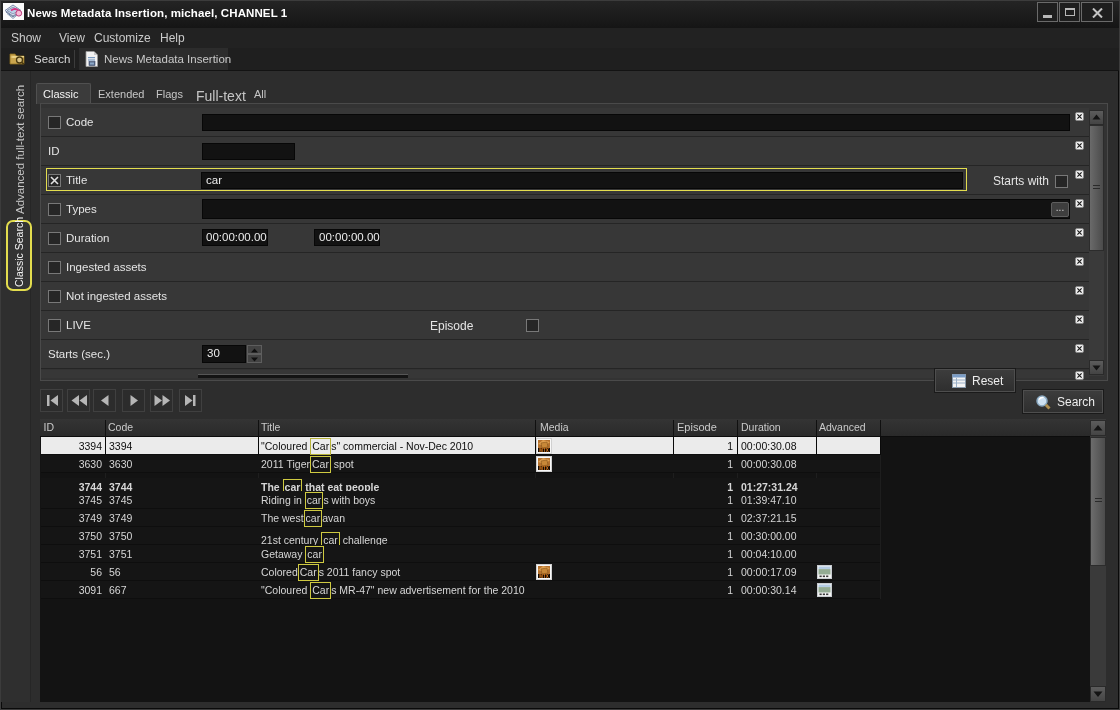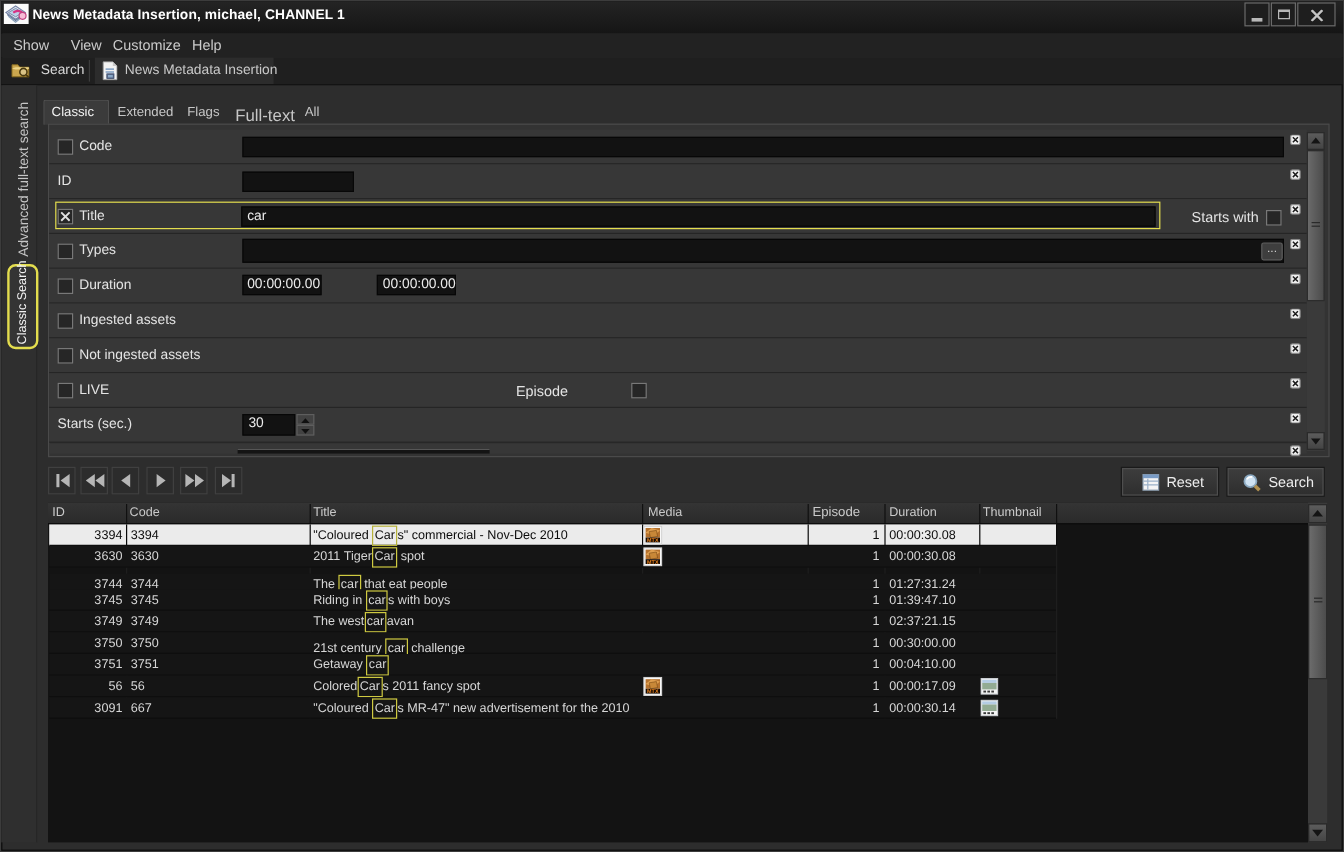--- a/index.html
+++ b/index.html
@@ -210,21 +210,21 @@
       <polygon points="3.5,5 3.5,16 11,10.5" fill="#b6b6b6"></polygon>
       <polygon points="11.5,5 11.5,16 19,10.5" fill="#b6b6b6"></polygon>
     </svg>
   </div>
 <div class="navb" style="left:179px">
     <svg width="21" height="21" style="position:absolute;left:0;top:0">
       <polygon points="5,5 5,16 12.5,10.5" fill="#b6b6b6"></polygon>
       <rect x="13" y="5" width="2.5" height="11" fill="#b6b6b6"></rect>
     </svg>
   </div>
-<div class="a" style="left:934px;top:389px;width:82px;height:25px;background:linear-gradient(#3d3d3d,#2e2e2e);border:1px solid #1a1a1a;outline:1px solid #4e4e4e;outline-offset:-2px">
+<div class="a" style="left:934px;top:368px;width:82px;height:25px;background:linear-gradient(#3d3d3d,#2e2e2e);border:1px solid #1a1a1a;outline:1px solid #4e4e4e;outline-offset:-2px">
     <svg class="a" style="left:16px;top:4px" width="16" height="16">
 <rect x="1.5" y="1.5" width="13" height="13" fill="#f4f4f4" stroke="#8899aa" stroke-width="1"></rect>
 <rect x="1.5" y="1.5" width="13" height="3" fill="#7a9cc6"></rect>
 <line x1="2" y1="7" x2="14" y2="7" stroke="#9ab0c8" stroke-width="1"></line>
 <line x1="2" y1="10" x2="14" y2="10" stroke="#9ab0c8" stroke-width="1"></line>
 <line x1="5.5" y1="5" x2="5.5" y2="14" stroke="#9ab0c8" stroke-width="1"></line>
 </svg>
     <div class="a" style="left:37px;top:5px;font-size:12px;color:#ededed">Reset</div>
   </div>
 <div class="a" style="left:1022px;top:389px;width:82px;height:25px;background:linear-gradient(#3d3d3d,#2e2e2e);border:1px solid #1a1a1a;outline:1px solid #4e4e4e;outline-offset:-2px">
@@ -236,21 +236,21 @@
     <div class="a" style="left:34px;top:5px;font-size:12px;color:#ededed">Search</div>
   </div>
 <div class="a" style="left:40px;top:419px;width:1050px;height:283px;background:#131313"></div>
 <div class="a" style="left:40px;top:419px;width:1050px;height:18px;background:linear-gradient(#343434,#2a2a2a);border-bottom:1px solid #0c0c0c"></div>
 <div class="a" style="left:43.5px;top:421px;font-size:10.5px;color:#cacaca">ID</div>
 <div class="a" style="left:108px;top:421px;font-size:10.5px;color:#cacaca">Code</div>
 <div class="a" style="left:261px;top:421px;font-size:10.5px;color:#cacaca">Title</div>
 <div class="a" style="left:540px;top:421px;font-size:10.5px;color:#cacaca">Media</div>
 <div class="a" style="left:677px;top:421px;font-size:11px;color:#cacaca">Episode</div>
 <div class="a" style="left:741px;top:421px;font-size:10.5px;color:#cacaca">Duration</div>
-<div class="a" style="left:819px;top:421px;font-size:10.5px;color:#cacaca">Thumbnail</div>
+<div class="a" style="left:819px;top:421px;font-size:10.5px;color:#cacaca">Advanced</div>
 <div class="a" style="left:105px;top:420px;width:1px;height:16px;background:#101010"></div>
 <div class="a" style="left:105px;top:437px;width:1px;height:162px;background:#1e1e1e"></div>
 <div class="a" style="left:258px;top:420px;width:1px;height:16px;background:#101010"></div>
 <div class="a" style="left:258px;top:437px;width:1px;height:162px;background:#1e1e1e"></div>
 <div class="a" style="left:535px;top:420px;width:1px;height:16px;background:#101010"></div>
 <div class="a" style="left:535px;top:437px;width:1px;height:162px;background:#1e1e1e"></div>
 <div class="a" style="left:673px;top:420px;width:1px;height:16px;background:#101010"></div>
 <div class="a" style="left:673px;top:437px;width:1px;height:162px;background:#1e1e1e"></div>
 <div class="a" style="left:737px;top:420px;width:1px;height:16px;background:#101010"></div>
 <div class="a" style="left:737px;top:437px;width:1px;height:162px;background:#1e1e1e"></div>
@@ -288,21 +288,21 @@
 <div class="a" style="left:700px;top:0">00:00:30.08</div>
 </div>
 <svg class="a" style="left:536px;top:456px" width="16" height="16">
 <rect x="0.5" y="0.5" width="15" height="15" fill="#f8f8f8" stroke="#d0d0d0"></rect>
 <rect x="2" y="2" width="12" height="8" fill="#b5722e"></rect>
 <polygon points="2,6 7,2 14,4 9,8" fill="#e0a050"></polygon>
 <polygon points="5,5 11,4 12,9 6,10" fill="#c88838" stroke="#7a4a14" stroke-width="0.5"></polygon>
 <rect x="2" y="10" width="12" height="4" fill="#140a04"></rect>
 <text x="8" y="13.6" font-size="4.5" font-weight="bold" fill="#e8821e" text-anchor="middle" font-family="Liberation Sans">MTX</text>
 </svg>
-<div class="trow" style="top:478px;">
+<div class="trow" style="top:478px;font-weight:bold;">
 <div class="a" style="left:0px;top:0;width:61px;text-align:right">3744</div>
 <div class="a" style="left:68px;top:0">3744</div>
 <div class="a" style="left:220px;top:0">The&nbsp;<span class="kw" style="border-color:#cfca41">car</span>&nbsp;that&nbsp;eat&nbsp;people</div>
 <div class="a" style="left:600px;top:0;width:92px;text-align:right">1</div>
 <div class="a" style="left:700px;top:0">01:27:31.24</div>
 </div>
 <div class="trow" style="top:491px;">
 <div class="a" style="left:0px;top:0;width:61px;text-align:right">3745</div>
 <div class="a" style="left:68px;top:0">3745</div>
 <div class="a" style="left:220px;top:0">Riding&nbsp;in&nbsp;<span class="kw" style="border-color:#cfca41">car</span>s&nbsp;with&nbsp;boys</div>

